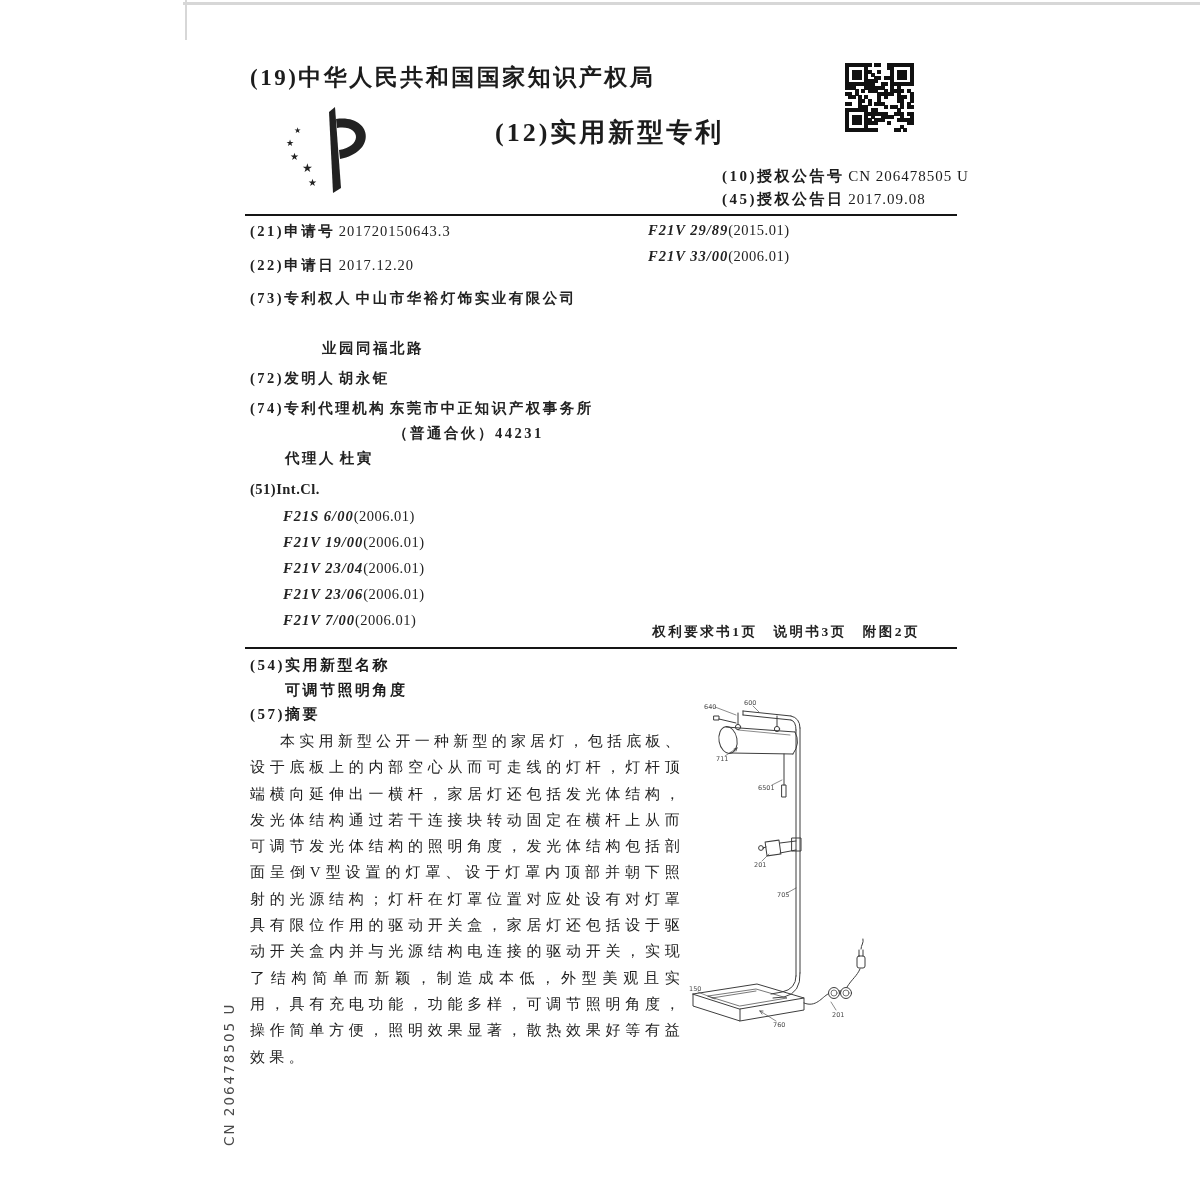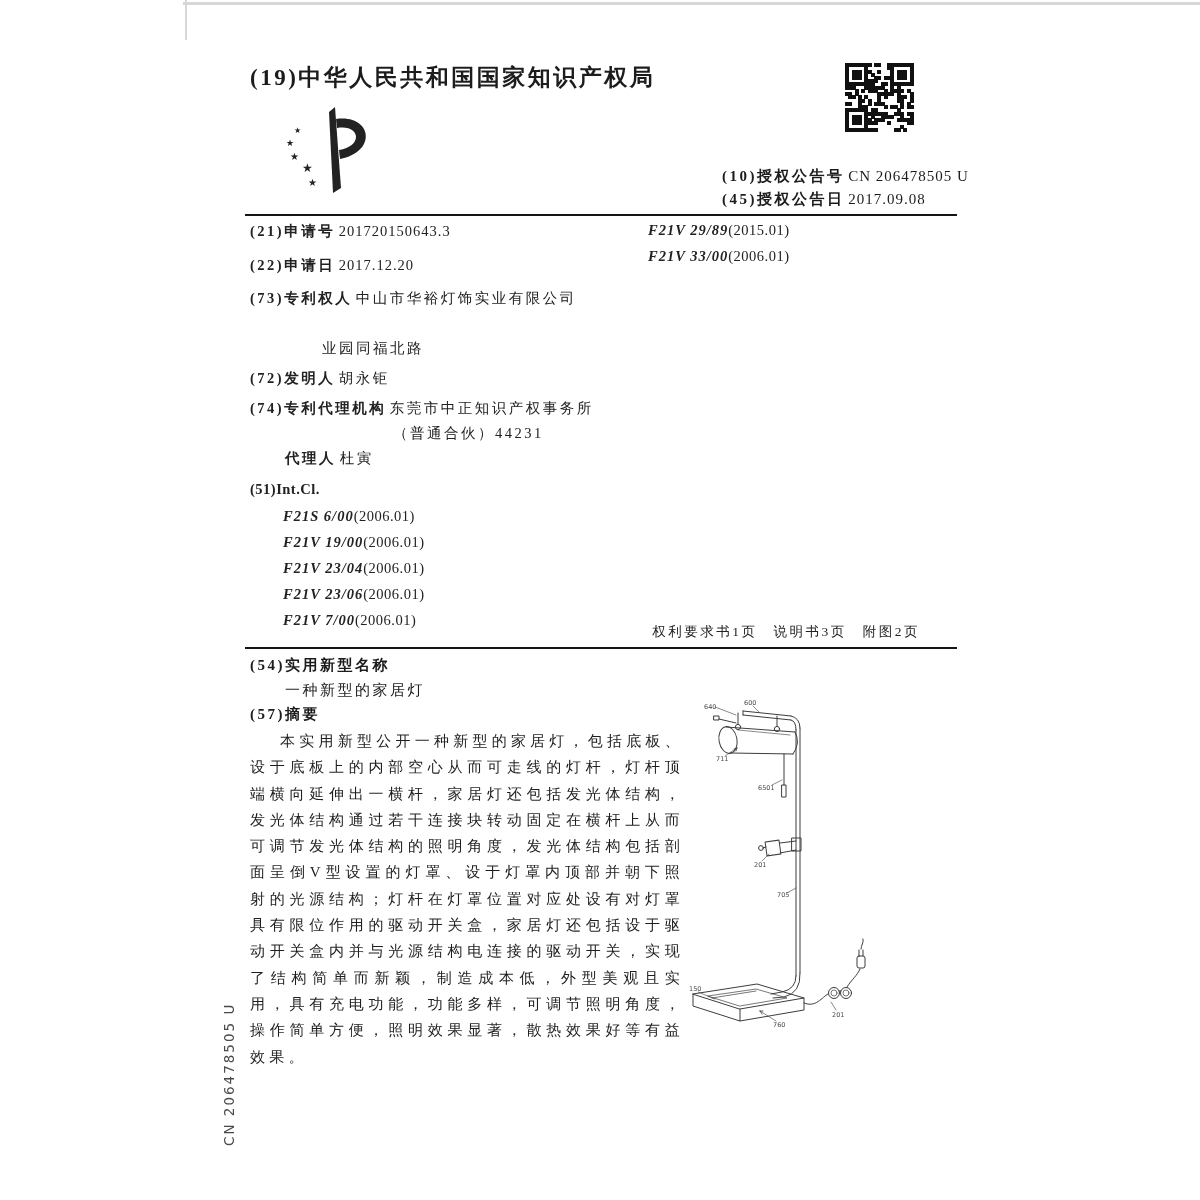--- a/index.html
+++ b/index.html
@@ -1,21 +1,21 @@
 <!DOCTYPE html>
 <html><head>
 <meta charset="utf-8">
 <style>
   html,body{margin:0;padding:0;background:#ffffff;}
   #page{
     position:relative;width:1200px;height:1200px;background:#ffffff;overflow:hidden;
     font-family:"Liberation Serif","DejaVu Serif",serif;color:#1c1c1c;
   }
   .abs{position:absolute;white-space:nowrap;}
-  .cjk{letter-spacing:2.5px;}
+  .cjk{letter-spacing:2.5px;font-weight:bold;}
   .lbl{font-weight:bold;}
   .line{position:absolute;background:#151515;}
   .scanline{position:absolute;background:#d7d7d7;}
   .biblio{font-size:14.5px;color:#222;}
   .ital{font-style:italic;font-weight:bold;letter-spacing:1px;}
   .ital .yr{font-weight:normal;font-style:normal;letter-spacing:0.5px;}
   #abstract-text{
     position:absolute;left:250px;top:728px;width:434px;height:320px;
     font-size:15px;line-height:26.3px;letter-spacing:4.2px;
     text-align:justify;text-indent:2em;white-space:normal;color:#1e1e1e;
@@ -42,20 +42,21 @@
   <svg class="abs" data-name="cnipa-emblem-icon" style="left:278px;top:106px;" width="104" height="88" viewBox="0 0 104 88">
     <path d="M51,6 L57,1 L63,82 L55,87 Z" fill="#222"></path>
     <path d="M58,13 C94,8 100,46 62,53 L61,44 C86,40 82,18 59,22 Z" fill="#222"></path>
     <text x="24" y="66" font-size="12" fill="#222">★</text>
     <text x="12" y="54" font-size="10" fill="#222">★</text>
     <text x="8" y="40" font-size="9" fill="#222">★</text>
     <text x="16" y="27" font-size="8" fill="#222">★</text>
     <text x="30" y="80" font-size="10" fill="#222">★</text>
   </svg>
 
+  <div class="abs cjk lbl" data-name="doc-type-title" style="left:495px;top:115px;font-size:26px;letter-spacing:3px;">(12)实用新型专利</div>
 
   <div data-name="qr-code">
       <i style="left:0.0px;top:0.0px;width:4px;height:4px"></i>
       <i style="left:3.2px;top:0.0px;width:4px;height:4px"></i>
       <i style="left:6.5px;top:0.0px;width:4px;height:4px"></i>
       <i style="left:9.7px;top:0.0px;width:4px;height:4px"></i>
       <i style="left:13.0px;top:0.0px;width:4px;height:4px"></i>
       <i style="left:16.2px;top:0.0px;width:4px;height:4px"></i>
       <i style="left:19.4px;top:0.0px;width:4px;height:4px"></i>
       <i style="left:22.7px;top:0.0px;width:4px;height:4px"></i>
@@ -341,21 +342,21 @@
   </div>
   <div class="abs biblio ital" data-name="intcl-item" style="left:648px;top:248px;">
     <span data-name="intcl-code">F21V 33/00</span><span class="yr" data-name="intcl-year">(2006.01)</span>
   </div>
 
   <div class="abs cjk" data-name="pages-info" style="left:600px;top:623px;width:320px;text-align:right;font-size:13.5px;color:#222;">权利要求书1页　说明书3页　附图2页</div>
 
   <div class="line" data-name="divider-middle" style="left:245px;top:647px;width:712px;height:2px;"></div>
 
   <div class="abs cjk lbl" data-name="title-label" style="left:250px;top:656px;font-size:15px;">(54)实用新型名称</div>
-  <div class="abs cjk" data-name="patent-title" style="left:285px;top:681px;font-size:15px;">一种新型的家居灯</div>
+  <div class="abs cjk" data-name="patent-title" style="left:285px;top:681px;font-size:15px;">可调节照明角度</div>
   <div class="abs cjk lbl" data-name="abstract-label" style="left:250px;top:705px;font-size:15px;">(57)摘要</div>
   <div id="abstract-text" data-name="abstract-text">本实用新型公开一种新型的家居灯，包括底板、设于底板上的内部空心从而可走线的灯杆，灯杆顶端横向延伸出一横杆，家居灯还包括发光体结构，发光体结构通过若干连接块转动固定在横杆上从而可调节发光体结构的照明角度，发光体结构包括剖面呈倒V型设置的灯罩、设于灯罩内顶部并朝下照射的光源结构；灯杆在灯罩位置对应处设有对灯罩具有限位作用的驱动开关盒，家居灯还包括设于驱动开关盒内并与光源结构电连接的驱动开关，实现了结构简单而新颖，制造成本低，外型美观且实用，具有充电功能，功能多样，可调节照明角度，操作简单方便，照明效果显著，散热效果好等有益效果。</div>
 
   <svg class="abs" data-name="patent-drawing" style="left:660px;top:690px;" width="300" height="360" viewBox="0 0 300 360" fill="none" stroke="#3d3d3d" stroke-width="1" stroke-linecap="round" stroke-linejoin="round">
 
     <g data-name="drawing-crossbar">
       <path d="M83,21 L131,26"></path>
         <path d="M83,25 L131,30"></path>
         <path d="M83,21 L83,25"></path>
       <path d="M131,26 Q140,28 140,38"></path>

